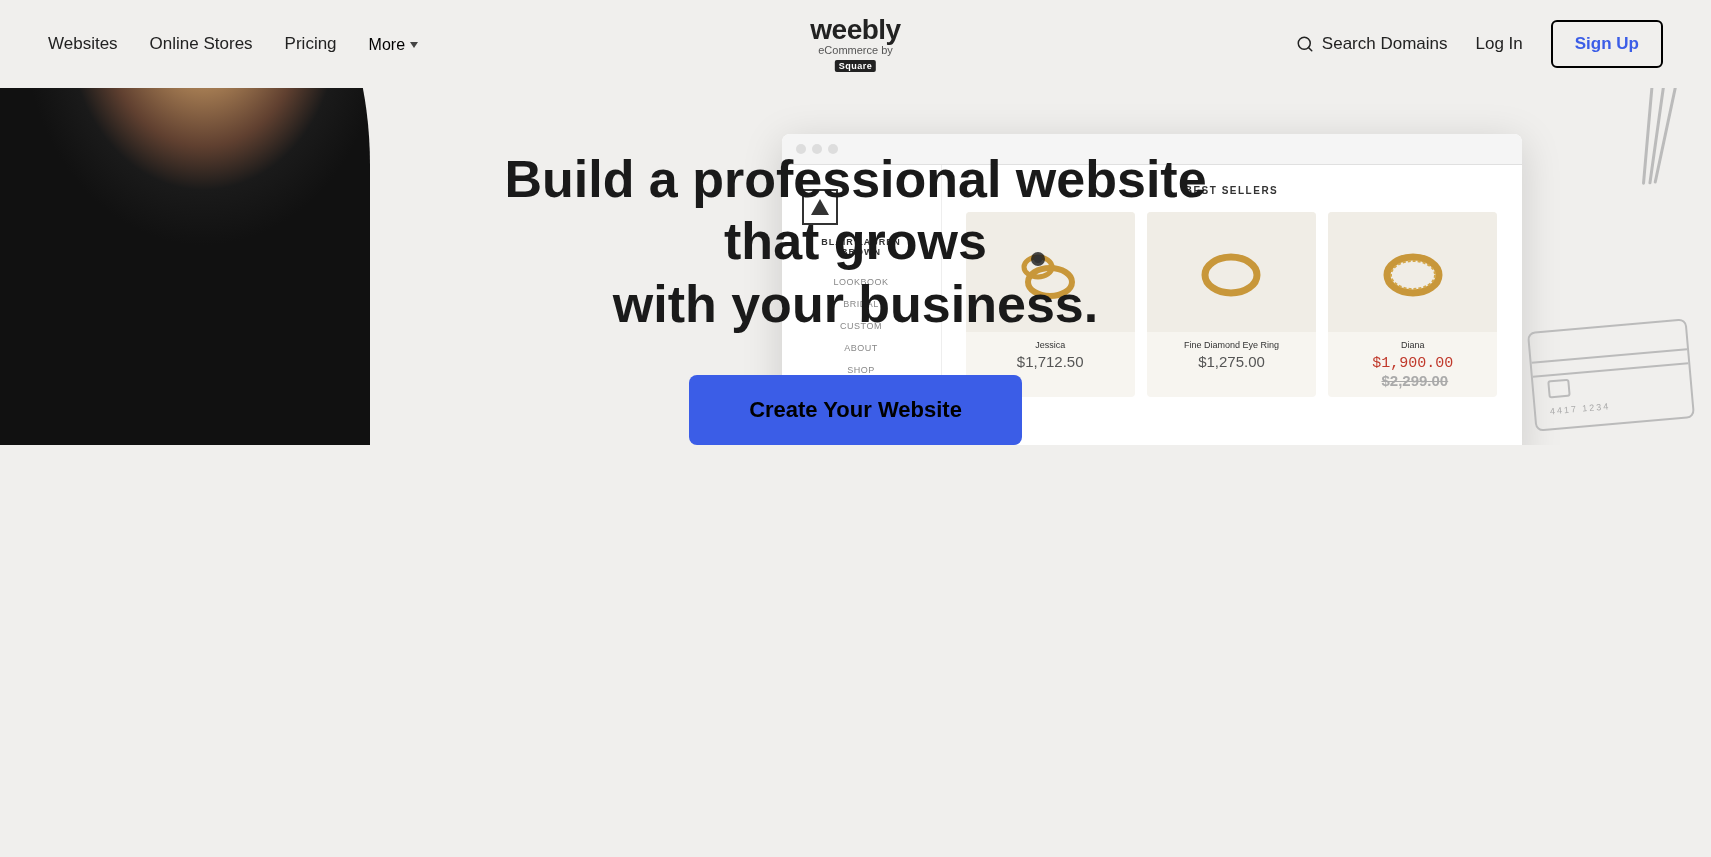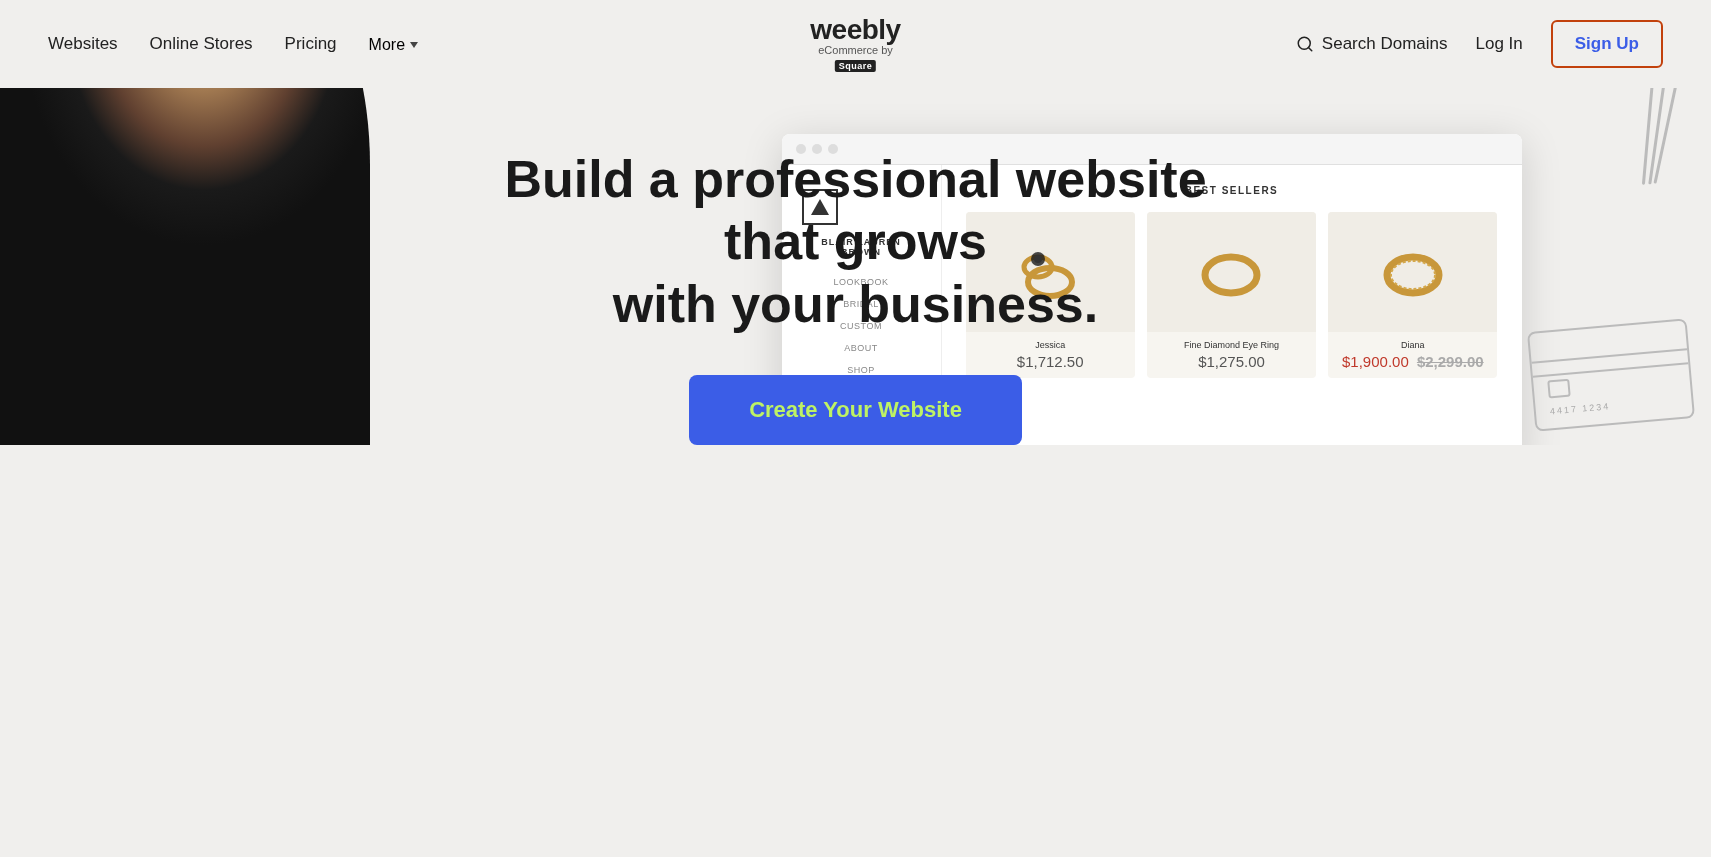--- a/index.html
+++ b/index.html
@@ -97,21 +97,21 @@
       height: 18px;
     }
 
     .login-link {
       color: #222;
       text-decoration: none;
       font-size: 17px;
     }
 
     .signup-btn {
-      border: 2px solid #c2410c;
+      border: 2px solid #000000;
       color: #3b5de7;
       background: transparent;
       padding: 12px 22px;
       border-radius: 6px;
       font-size: 17px;
       font-weight: 600;
       cursor: pointer;
       text-decoration: none;
     }
 
@@ -128,21 +128,21 @@
       font-weight: 800;
       color: #1a1a1a;
       line-height: 1.2;
       max-width: 780px;
       margin: 0 auto;
     }
 
     .cta-button {
       display: inline-block;
       background: #3b5de7;
-      color: #bef264;
+      color: #000000;
       font-size: 22px;
       font-weight: 600;
       padding: 22px 60px;
       border-radius: 8px;
       border: none;
       cursor: pointer;
       margin-top: 40px;
       text-decoration: none;
     }
 
@@ -288,20 +288,21 @@
 
     .product-price-strike {
       text-decoration: line-through;
       color: #aaa;
       margin-left: 4px;
       font-weight: bold;
     }
 
     .product-price-sale {
       color: #c0392b;
+      font-family: Liberation Mono, monospace;
     }
 
     
     .deco-right {
       position: absolute;
       right: 0;
       bottom: 0;
       width: 220px;
       height: 400px;
       overflow: hidden;

